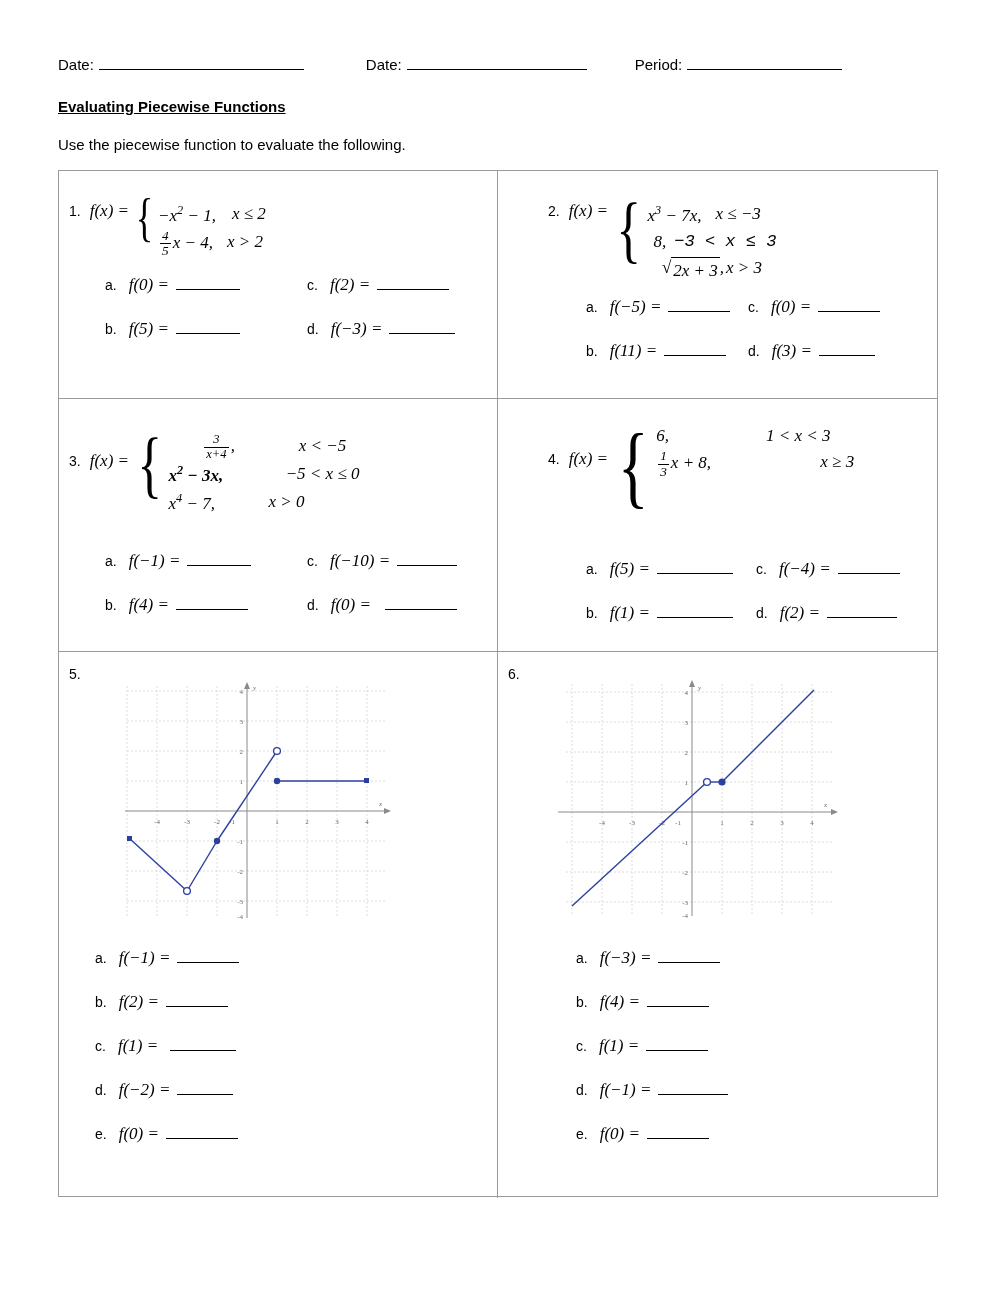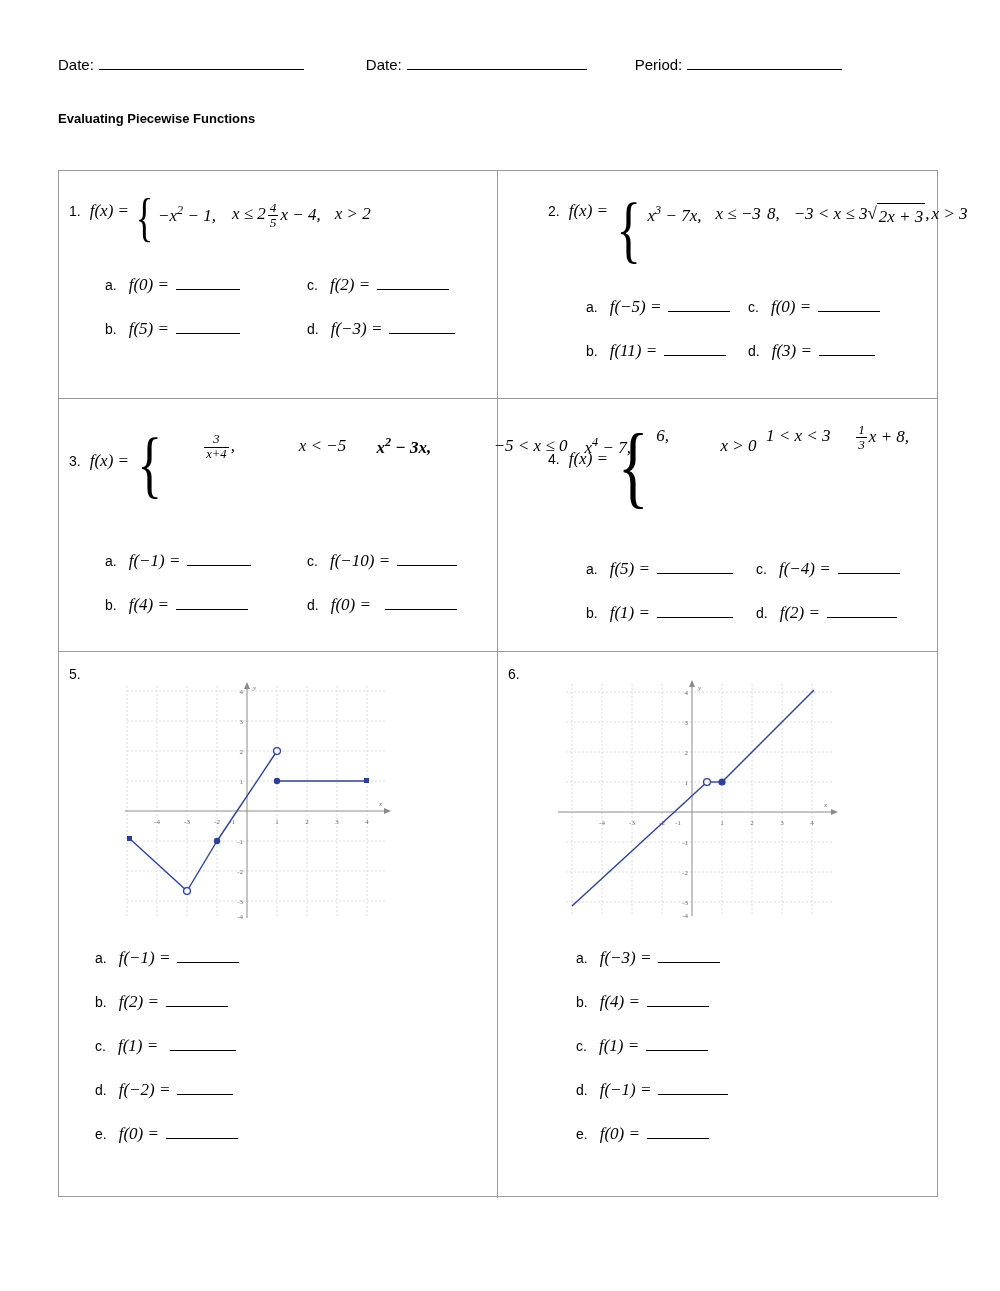--- a/index.html
+++ b/index.html
@@ -28,22 +28,22 @@
     display:inline-block;border-bottom:1px solid #000;
     margin-left:5px;height:14px;
   }
   .hdr .l-name{width:205px;}
   .hdr .l-date{width:180px;}
   .hdr .l-period{width:155px;}
   .hdr .sp1{width:62px;}
   .hdr .sp2{width:48px;}
 
   .title{
-    position:absolute;left:58px;top:111px;
-    font-size:13px;font-weight:bold;
+    position:absolute;left:58px;top:98px;
+    font-size:15px;font-weight:bold;text-decoration:underline;
   }
   .instr{
     position:absolute;left:58px;top:136px;
     font-size:15px;
   }
 
   
   .tbl{
     position:absolute;left:58px;top:170px;
     width:880px;height:1027px;
@@ -81,21 +81,21 @@
   .brace .bsym{
     font-family:"Liberation Serif",serif;
     font-size:52px;font-style:normal;
     line-height:0.92;
     transform:scaleX(0.7);
     display:inline-block;
   }
   .brace.b3 .bsym{font-size:74px;}
   .brace.b4 .bsym{font-size:92px;}
   .cases{
-    display:flex;flex-direction:row;
+    display:flex;flex-direction:column;
     font-family:"Liberation Serif",serif;font-size:17px;
     margin-left:1px;
   }
   .caserow{display:flex;white-space:nowrap;line-height:1.55;}
   .caserow .piece{font-style:italic;}
   .caserow .cond{font-style:italic;text-align:center;}
   sup{font-size:.72em;}
 
   .frac{
     display:inline-flex;flex-direction:column;
@@ -142,20 +142,21 @@
       <span class="line l-date"></span>
     </div>
     <span class="sp2"></span>
     <div class="fld">
       <span class="lbl">Period:</span>
       <span class="line l-period"></span>
     </div>
   </div>
 
   <div class="title">Evaluating Piecewise Functions</div>
+  <div class="instr">Use the piecewise function to evaluate the following.</div>
 
   <div class="tbl">
 
     <div class="row r1">
 
       <div class="cell left">
         <div class="prob" style="left:10px;top:16px;">
           <span class="pnum">1.</span>
           <span class="fx"><i>f</i>(<i>x</i>) =</span>
           <span class="brace" style="height:62px;">
@@ -205,21 +206,21 @@
           <span class="brace b3" style="height:84px;">
               <span class="bsym">{</span>
             </span>
           <div class="cases" style="padding-top:14px;">
             <div class="caserow">
               <span class="piece"><i>x</i><sup>3</sup> − 7<i>x</i>,</span>
               <span class="cond" style="margin-left:14px;"><i>x</i> ≤ −3</span>
             </div>
             <div class="caserow" style="justify-content:center;">
               <span class="piece" style="margin-left:6px;">8,</span>
-              <span class="cond" style="margin-left:14px;">−3 &lt; <i>x</i> ≤ 3</span>
+              <span class="cond" style="margin-left:8px;font-family:Liberation Mono, monospace;">−3 &lt; <i>x</i> ≤ 3</span>
             </div>
             <div class="caserow" style="justify-content:center;">
               <span class="piece radical"><span class="rsym">√</span><span class="rbody"><i>2x</i> + 3</span>,</span>
               <span class="cond" style="margin-left:2px;"><i>x</i> &gt; 3</span>
             </div>
           </div>
         </div>
 
         <div class="ans" style="left:88px;top:126px;">
           <span class="alet">a.</span>
@@ -260,21 +261,21 @@
                     <span class="den"><i>x</i>+4</span>
                   </span>,</span>
               <span class="cond" style="width:108px;text-align:center;"><i>x</i> &lt; −5</span>
             </div>
             <div class="caserow">
               <span class="piece" style="width:100px;font-weight:bold;"><i>x</i><sup>2</sup> − 3<i>x</i>,</span>
               <span class="cond" style="width:108px;text-align:center;">−5 &lt; <i>x</i> ≤ 0</span>
             </div>
             <div class="caserow">
               <span class="piece" style="width:100px;"><i>x</i><sup>4</sup> − 7,</span>
-              <span class="cond" style="width:108px;text-align:center;"><i>x</i> &gt; 0</span>
+              <span class="cond" style="width:108px;text-align:left;"><i>x</i> &gt; 0</span>
             </div>
           </div>
         </div>
 
         <div class="ans" style="left:46px;top:152px;">
           <span class="alet">a.</span>
           <span class="aexp"><i>f</i>(−1) =</span>
           <span class="blank" style="width:64px;"></span>
         </div>
         <div class="ans" style="left:248px;top:152px;">

